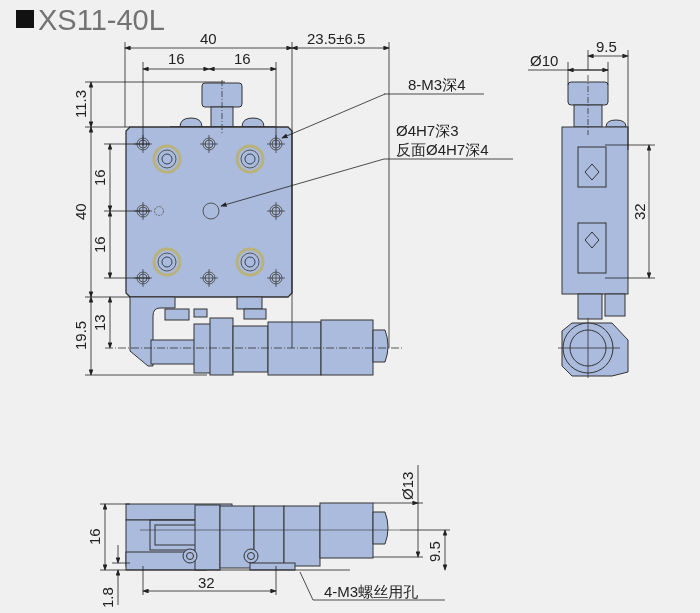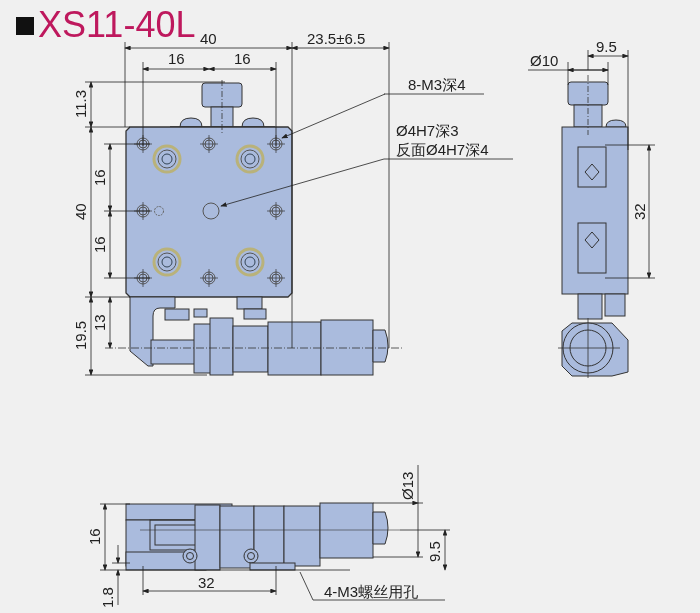--- a/index.html
+++ b/index.html
@@ -1,17 +1,17 @@
 <!DOCTYPE html>
 <html><head>
 <meta charset="utf-8">
 <style>
   html,body{margin:0;padding:0;}
   body{width:700px;height:613px;background:#f0f0f0;position:relative;overflow:hidden;font-family:"Liberation Sans","DejaVu Sans",sans-serif;}
-  .title{position:absolute;left:8px;top:4px;font-size:36px;color:#be185d;letter-spacing:0px;padding-left:8px;}
+  .title{position:absolute;left:8px;top:4px;font-size:29px;color:#737373;letter-spacing:0px;padding-left:8px;}
   .title .sq{display:inline-block;width:18px;height:18px;background:#111;margin-right:4px;vertical-align:2px;}
   svg{position:absolute;left:0;top:0;}
   .dim{font-family:"Liberation Sans","DejaVu Sans",sans-serif;font-size:15px;fill:#222;}
   .note{font-family:"Liberation Sans","DejaVu Sans",sans-serif;font-size:15px;fill:#222;}
 </style>
 </head>
 <body>
 
 <div class="title"><span class="sq"></span><span>XS11-40L</span></div>
 

